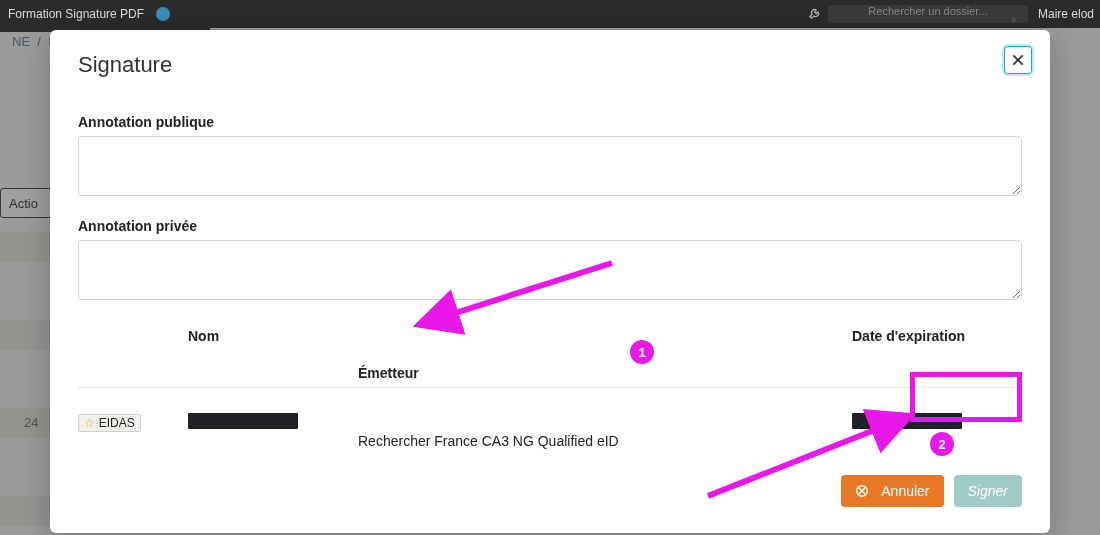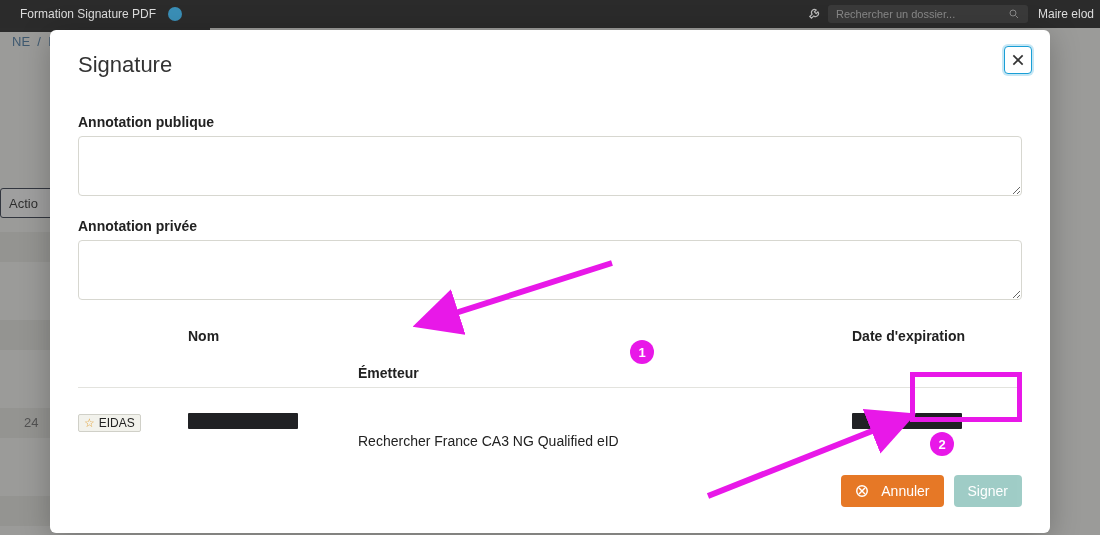--- a/index.html
+++ b/index.html
@@ -1,25 +1,25 @@
 <!DOCTYPE html>
 <html><head>
 <meta charset="utf-8">
 <style>
   * { box-sizing: border-box; margin: 0; padding: 0; }
   html, body { width: 1100px; height: 535px; overflow: hidden; font-family: Arial, Helvetica, sans-serif; }
   body { background: #f5f5f2; position: relative; }
 
   
   .topbar { height: 28px; background: #2b2b2b; color: #ddd; display: flex; align-items: center; font-size: 12px; }
-  .topbar-title { padding-left: 20px; display:flex; align-items:flex-start; gap:12px; }
+  .topbar-title { padding-left: 8px; display:flex; align-items:flex-start; gap:12px; }
   .topbar-title .dot { width:14px; height:14px; border-radius:50%; background:#3a8fb7; display:inline-block;}
   .topbar-spacer { flex: 1; }
   .topbar-wrench { margin-right: 6px; }
-  .search { background:#3a3a3a; border-radius:3px; width:200px; height:18px; display:flex; align-items:center; padding:0 8px; color:#888;}
+  .search { background:#3a3a3a; border-radius:3px; width:200px; height:18px; display:flex; align-items:center; padding:0 8px; color:#888;flex-direction:column;}
   .search svg { margin-left:auto; }
   .topbar-user { padding: 0 6px 0 10px; }
 
   
   .blackstrip { position:absolute; top:28px; left:0; width:210px; height:4px; background:#000; }
 
   
   .crumbs { padding: 6px 12px 0; font-size: 13px; color:#2a6496; }
   .crumbs span { color:#2a6496; }
 
@@ -51,21 +51,21 @@
   .col-exp { width:170px; text-align:left;}
   .badge { display:inline-flex; align-items:center; gap:4px; background:#f2f2ec; border:1px solid #d0d0c8; border-radius:2px; padding:1px 5px; font-size:12px;}
   .badge .star { color:#e2a33b; }
   .redacted { display:inline-block; background:#202124; height:16px; width:110px; border-radius:1px;}
 
   
   .modal-footer { display:flex; justify-content:flex-end; gap:10px; margin-top:16px;}
   .btn { border:none; border-radius:4px; font-size:14px; padding:8px 14px; display:inline-flex; align-items:center; gap:12px; cursor:pointer; color:#fff;}
   .btn-cancel { background:#e67826; }
   .btn-sign { background:#8fc4bd; }
-  .btn-sign.disabled { opacity:0.85; }
+  .btn-sign.disabled { opacity:0.85;font-style:italic; }
 
   
   .overlay { position:absolute; inset:0; pointer-events:none; }
   .hl-box { position:absolute; border:5px solid #e818e8; }
   .num-badge { position:absolute; width:24px; height:24px; border-radius:50%; background:#e818e8; color:#fff; font-size:13px; display:flex; align-items:center; justify-content:center; font-weight:600;}
   .arrow-svg { position:absolute; }
 
   
   .bglayer { position:absolute; top:28px; left:0; right:0; bottom:0; }
 </style>

